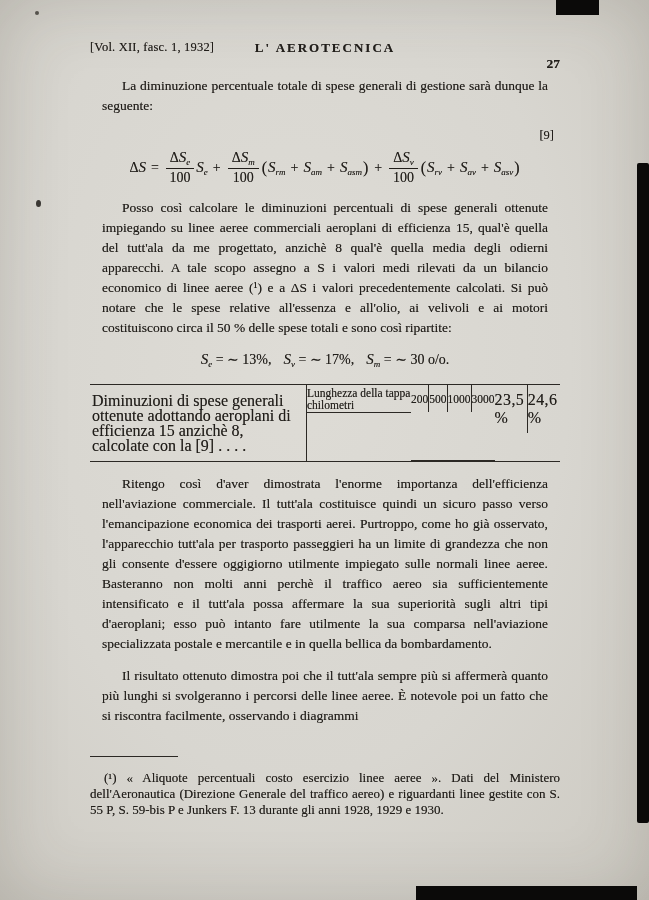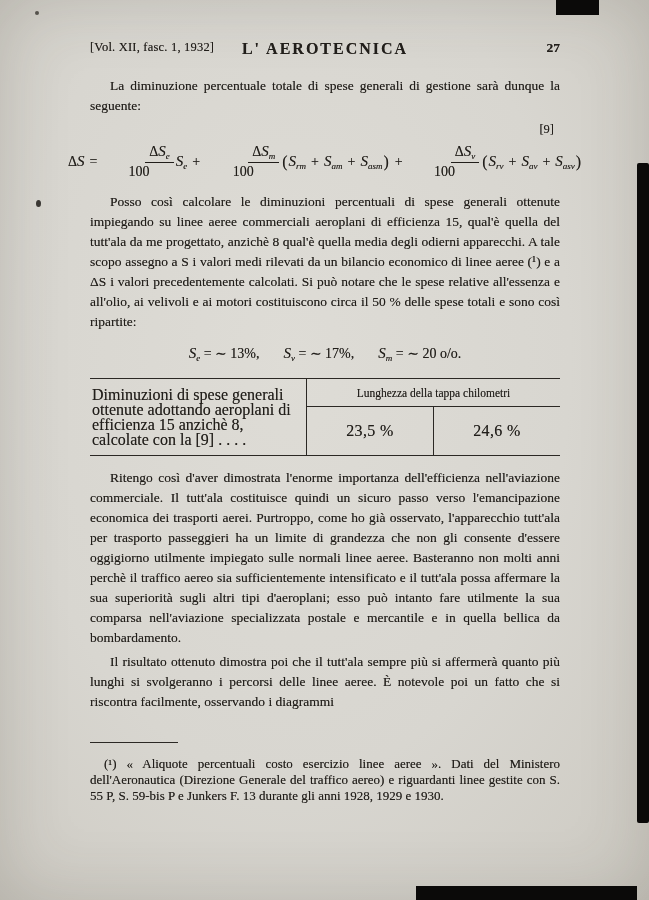--- a/index.html
+++ b/index.html
@@ -13,45 +13,45 @@
     position:absolute;left:0;top:0;width:649px;height:900px;
     box-shadow:inset 0 0 70px rgba(60,55,45,.18);
   }
   .content{
     position:absolute;left:90px;top:40px;width:470px;
     text-shadow:0 0 .5px rgba(33,30,26,.55);
   }
   
   .hdr{position:relative;height:18px;margin-bottom:18px;font-size:12.5px;}
   .hdr .cite{position:absolute;left:0;top:0;font-weight:normal;letter-spacing:.2px;}
-  .hdr .jtitle{position:absolute;left:0;right:0;text-align:center;font-weight:bold;letter-spacing:2px;font-size:16px;}
-  .hdr .pnum{position:absolute;right:0;top:0;font-weight:bold;font-size:13.5px;}
+  .hdr .jtitle{position:absolute;left:0;right:0;text-align:center;font-weight:bold;letter-spacing:2px;font-size:13px;}
+  .hdr .pnum{position:absolute;right:0;top:16px;font-weight:bold;font-size:13.5px;}
   
-  .para{font-size:13.5px;line-height:20px;text-align:justify;text-indent:20px;margin:0;}
+  .para{font-size:13.5px;line-height:20px;text-align:justify;text-indent:20px;margin:12px;}
   .para + .para{margin-top:4px;}
   
   .eq-number{text-align:right;font-size:12.5px;margin:6px 6px 0 0;}
   .eq-row{display:flex;align-items:center;justify-content:center;font-size:14px;margin:6px 0 12px;}
   .sym{white-space:nowrap;}
   .sbase{font-style:italic;font-size:15px;}
   .sym sub,.share sub{font-size:9px;font-style:italic;vertical-align:-3px;}
   .delta{font-style:normal;}
   .frac{display:inline-flex;flex-direction:column;align-items:center;margin:0 2px;line-height:1.15;}
-  .frac .num{border-bottom:1px solid #211e1a;padding:0 4px 1px;margin-left:41px;}
+  .frac .num{border-bottom:1px solid #211e1a;padding:0 4px 1px;}
   .frac .den{padding-top:1px;}
   .op{margin:0 5px;}
   .paren{margin:0 1px;font-size:16px;}
   
-  .shares{display:flex;justify-content:center;gap:24px;font-size:14px;margin:13px 0 2px;}
+  .shares{display:flex;justify-content:center;gap:12px;font-size:14px;margin:13px 0 2px;}
   .share{white-space:nowrap;}
   .share .sbase{font-style:italic;}
   
   .dtable{display:flex;border-top:1.5px solid #2b2824;border-bottom:1.5px solid #2b2824;margin:15px 0 12px;}
   .t-left{width:216px;display:flex;align-items:center;font-size:16px;line-height:15px;padding:8px 8px 8px 2px;box-sizing:border-box;}
-  .t-right{flex:1;border-left:1px solid #2b2824;display:flex;flex-direction:column;}
+  .t-right{flex:1;border-left:1px solid #2b2824;display:flex;}
   .t-span{height:27px;display:flex;align-items:center;justify-content:center;font-size:11.5px;border-bottom:1px solid #2b2824;}
   .t-cols,.t-vals{display:flex;}
   .t-cols{border-bottom:1px solid #2b2824;}
   .t-col{flex:1;height:27px;display:flex;align-items:center;justify-content:center;font-size:11.5px;border-left:1px solid #2b2824;}
   .t-col:first-child{border-left:none;}
   .t-val{flex:1;height:48px;display:flex;align-items:center;justify-content:center;font-size:16px;letter-spacing:.4px;border-left:1px solid #2b2824;}
   .t-val:first-child{border-left:none;}
   
   .fn-rule{width:88px;border-top:1px solid #2b2824;margin:30px 0 8px;}
   .footnote{font-size:13px;line-height:16px;text-align:justify;text-indent:14px;}
@@ -111,27 +111,33 @@
         <span class="op">+</span>
         <span class="sym"><span class="sbase">S</span><sub>asv</sub></span>
         <span class="paren">)</span>
       </div>
 
     <p class="para">Posso così calcolare le diminuzioni percentuali di spese generali ottenute impiegando su linee aeree commerciali aeroplani di efficienza 15, qual'è quella del tutt'ala da me progettato, anzichè 8 qual'è quella media degli odierni apparecchi. A tale scopo assegno a S i valori medi rilevati da un bilancio economico di linee aeree (¹) e a ΔS i valori precedentemente calcolati. Si può notare che le spese relative all'essenza e all'olio, ai velivoli e ai motori costituiscono circa il 50 % delle spese totali e sono così ripartite:</p>
 
     <div class="shares">
       <span class="share"><span class="sbase">S</span><sub>e</sub> <span>= ∼ 13%,</span></span>
       <span class="share"><span class="sbase">S</span><sub>v</sub> <span>= ∼ 17%,</span></span>
-      <span class="share"><span class="sbase">S</span><sub>m</sub> <span>= ∼ 20 o/o.</span></span>
+      <span class="share"><span class="sbase">S</span><sub>m</sub> <span>= ∼ 30 o/o.</span></span>
     </div>
 
     <div class="dtable">
       <div class="t-left">Diminuzioni di spese generali ottenute adottando aeroplani di efficienza 15 anzichè 8, calcolate con la [9] . . . .</div>
       <div class="t-right">
         <div class="t-span">Lunghezza della tappa chilometri</div>
+        <div class="t-cols">
+          <div class="t-col">200</div>
+          <div class="t-col">500</div>
+          <div class="t-col">1000</div>
+          <div class="t-col">3000</div>
+        </div>
         <div class="t-vals">
           <div class="t-val">23,5 %</div>
           <div class="t-val">24,6 %</div>
         </div>
       </div>
     </div>
 
     <p class="para">Ritengo così d'aver dimostrata l'enorme importanza dell'efficienza nell'aviazione commerciale. Il tutt'ala costituisce quindi un sicuro passo verso l'emancipazione economica dei trasporti aerei. Purtroppo, come ho già osservato, l'apparecchio tutt'ala per trasporto passeggieri ha un limite di grandezza che non gli consente d'essere oggigiorno utilmente impiegato sulle normali linee aeree. Basteranno non molti anni perchè il traffico aereo sia sufficientemente intensificato e il tutt'ala possa affermare la sua superiorità sugli altri tipi d'aeroplani; esso può intanto fare utilmente la sua comparsa nell'aviazione specializzata postale e mercantile e in quella bellica da bombardamento.</p>
     <p class="para">Il risultato ottenuto dimostra poi che il tutt'ala sempre più si affermerà quanto più lunghi si svolgeranno i percorsi delle linee aeree. È notevole poi un fatto che si riscontra facilmente, osservando i diagrammi</p>
 

